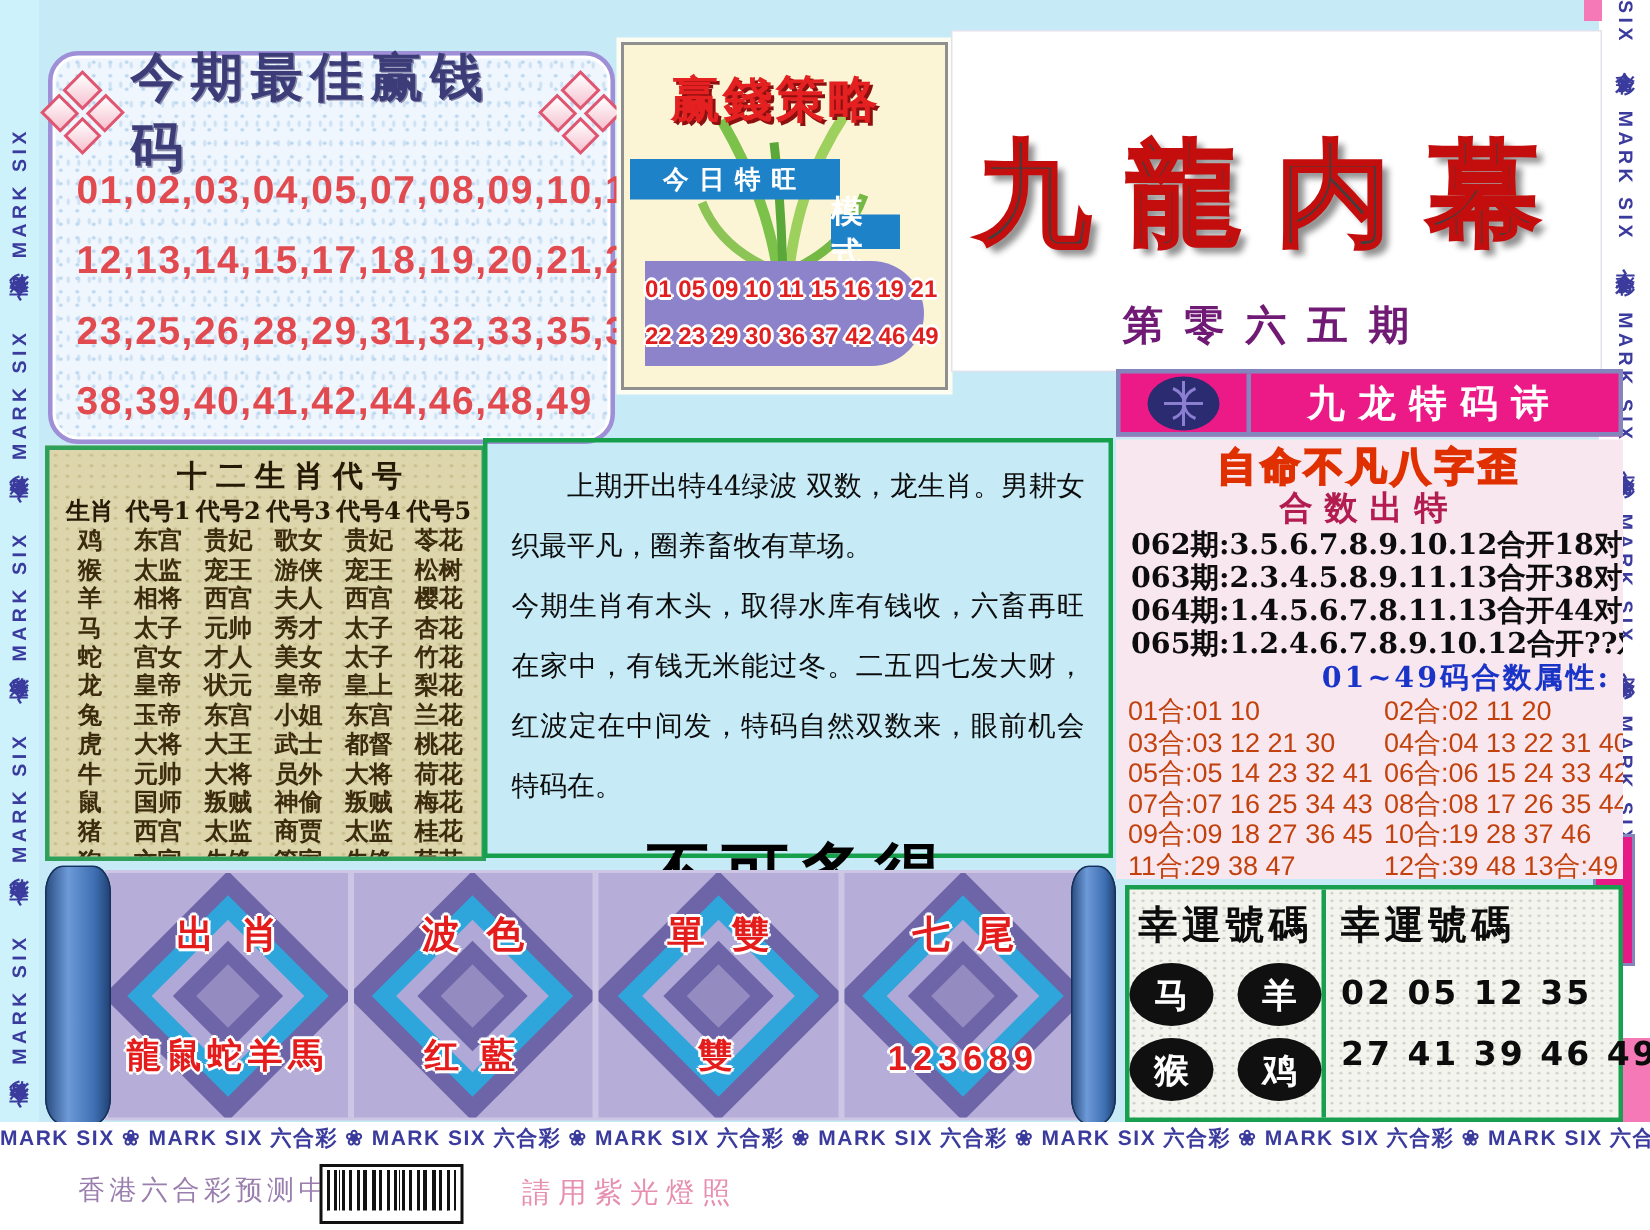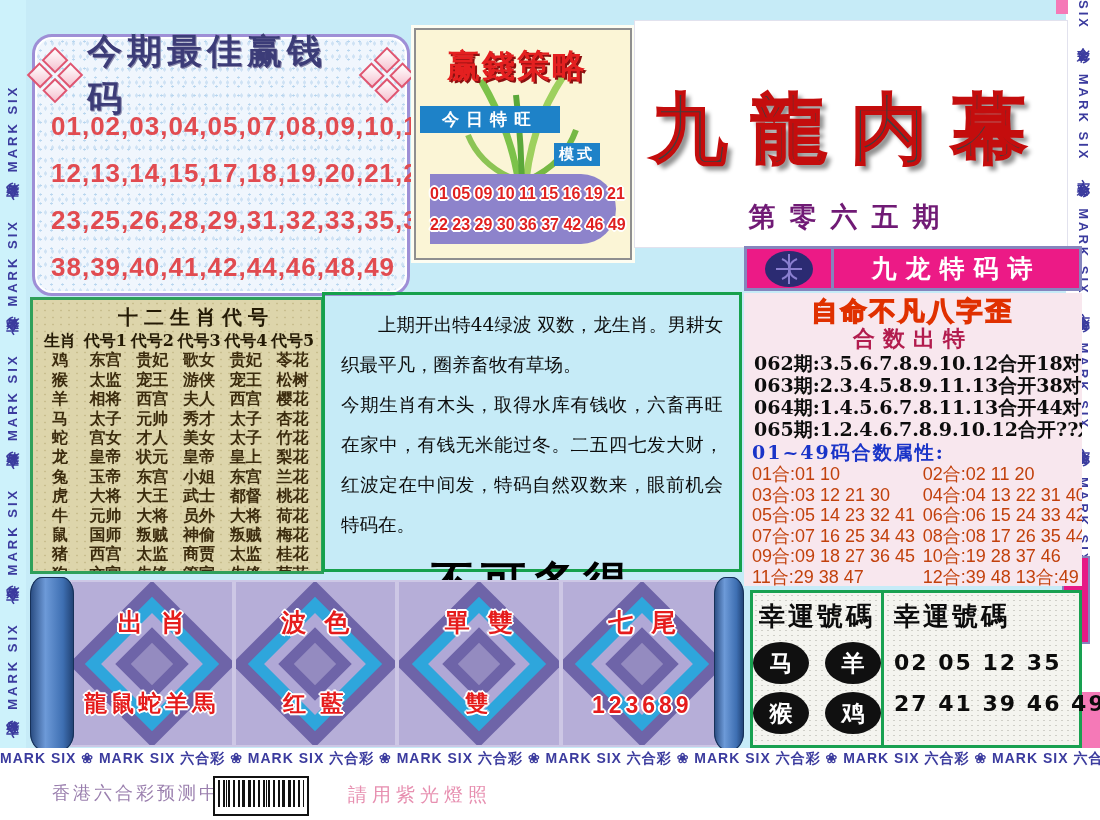--- a/index.html
+++ b/index.html
@@ -33,21 +33,21 @@
   .win-lines{padding:2px 16px 0 16px;}
   .win-line{font-size:26px;font-weight:bold;color:#e14b50;line-height:47px;letter-spacing:1px;white-space:nowrap;}
 
   
   .strategy-box{left:414px;top:28px;width:214px;height:228px;background:#fbf5d6;border:2px solid #8f8f8f;box-shadow:0 0 0 3px #fdfdf2;}
   .strategy-title{position:absolute;left:0;right:12px;top:14px;text-align:center;font-size:33px;font-weight:bold;color:#e42020;letter-spacing:2px;text-shadow:2px 2px 0 #8c1010;}
   .plant{position:absolute;left:30px;top:30px;}
   .hot-banner{position:absolute;left:4px;top:76px;width:140px;height:27px;background:#1e82c8;color:#fff;
     font-size:17px;font-weight:bold;letter-spacing:7px;display:flex;align-items:center;justify-content:center;}
   .mode-tag{position:absolute;left:138px;top:113px;width:46px;height:23px;background:#1e82c8;color:#fff;
-    font-size:15px;font-weight:bold;letter-spacing:3px;display:flex;align-items:center;justify-content:center;}
+    font-size:21px;font-weight:bold;letter-spacing:3px;display:flex;align-items:center;justify-content:center;}
   .number-pill{position:absolute;left:14px;top:144px;width:186px;height:70px;background:#8d83cb;border-radius:0 38px 38px 0;
     display:flex;flex-direction:column;justify-content:center;}
   .pill-line{font-size:16px;font-weight:bold;color:#e02020;text-align:center;line-height:31px;white-space:nowrap;
     text-shadow:-2px 0 #fff,2px 0 #fff,0 -2px #fff,0 2px #fff,-1px -1px #fff,1px 1px #fff,1px -1px #fff,-1px 1px #fff;}
 
   
   .masthead{left:634px;top:20px;width:432px;height:226px;background:#ffffff;border:1px solid #e2e2ee;}
   .masthead-title{position:absolute;left:0;right:0;top:58px;text-align:center;
     font-family:"DejaVu Serif","Liberation Serif",serif;font-size:76px;font-weight:bold;color:#3f3f3f;
     letter-spacing:24px;-webkit-text-stroke:2px #c40d0d;text-shadow:5px 5px 4px #909090;white-space:nowrap;}
@@ -72,21 +72,21 @@
 
   
   .poem-header{left:744px;top:246px;width:338px;height:45px;background:#ec1a86;border:3px solid #8585bd;box-sizing:border-box;display:flex;}
   .poem-logo-cell{width:84px;border-right:3px solid #8585bd;display:flex;align-items:center;justify-content:center;}
   .poem-title-cell{flex:1;display:flex;align-items:center;justify-content:center;}
   .poem-title{color:#ffffff;font-size:25px;font-weight:bold;letter-spacing:9px;white-space:nowrap;}
   .poem-body{left:744px;top:293px;width:338px;height:293px;background:#f8e7ee;box-sizing:border-box;padding:3px 8px 0 8px;overflow:hidden;}
   .poem-l1{text-align:center;font-size:26px;font-weight:bold;color:#ffb400;-webkit-text-stroke:1.3px #e03000;letter-spacing:3px;line-height:30px;}
   .poem-l2{text-align:center;font-size:22px;font-weight:bold;color:#b21c4e;letter-spacing:8px;line-height:26px;}
   .period-line{font-family:"DejaVu Serif","Liberation Serif",serif;font-size:19px;font-weight:bold;color:#0d0d0d;line-height:22px;white-space:nowrap;padding-left:2px;}
-  .sum-title{text-align:left;font-size:19px;font-weight:bold;color:#1a34c8;letter-spacing:2px;line-height:24px;
+  .sum-title{text-align:right;font-size:19px;font-weight:bold;color:#1a34c8;letter-spacing:2px;line-height:24px;
     font-family:"DejaVu Serif","Liberation Serif",serif;}
   .sum-grid{display:grid;grid-template-columns:53% 47%;}
   .sum-grid span{font-size:18px;color:#c2410c;line-height:20.5px;white-space:nowrap;}
 
   
   .banner{left:30px;top:577px;width:714px;height:173px;}
   .banner-track{position:absolute;left:40px;right:20px;top:3px;bottom:3px;background:#cdc7e5;display:flex;gap:4px;padding:0 2px;}
   .panel{flex:1;position:relative;background:#b6aed8;overflow:hidden;margin:2px 0;}
   .dia{position:absolute;left:50%;top:50%;transform:translate(-50%,-50%) rotate(45deg);}
   .d1{width:118px;height:118px;background:#6e64a8;}

